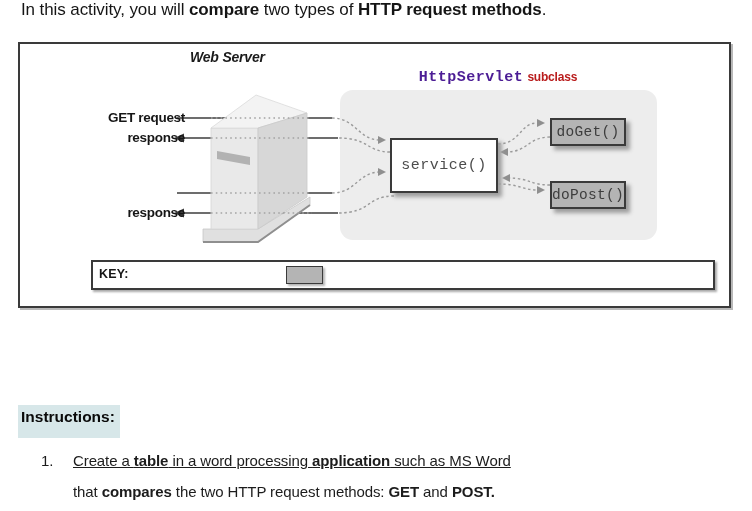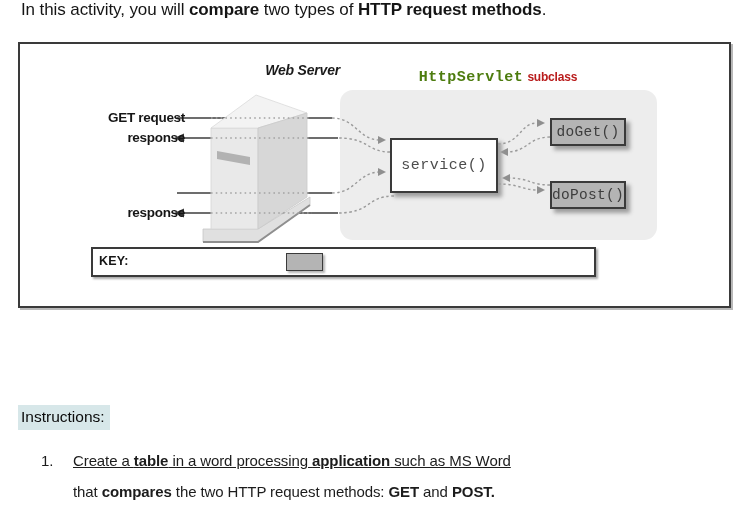--- a/index.html
+++ b/index.html
@@ -18,25 +18,25 @@
     position:absolute; left:18px; top:42px; width:713px; height:266px;
     border:2px solid #3a3a3a; background:#fff; box-shadow:2px 2px 0 #b8b8b8;
   }
   .dg { position:absolute; }
 
   .panel { left:320px; top:46px; width:317px; height:150px; background:#ededed; border-radius:13px; }
 
   .diagram-svg { position:absolute; left:0; top:0; width:709px; height:262px; }
 
   .title-web {
-    left:170px; top:18px; width:150px; text-align:right;
+    left:170px; top:5px; width:150px; text-align:left;
     font-size:14px; font-weight:bold; font-style:italic; color:#1a1a1a; letter-spacing:-0.2px;
   }
   .title-servlet { left:328px; top:23px; width:300px; text-align:center; white-space:nowrap; }
-  .title-servlet .code { font-family:"Liberation Mono", monospace; font-size:15px; font-weight:bold; color:#4d7c0f; letter-spacing:0.5px; }
+  .title-servlet .code { font-family:"Liberation Mono", monospace; font-size:15px; font-weight:bold; color:#4c1d95; letter-spacing:0.5px; }
   .title-servlet .suffix { font-size:12px; font-weight:bold; color:#b91c1c; margin-left:4px; letter-spacing:-0.2px; }
 
   .flow-label {
     left:0; width:152px; height:18px; line-height:18px; text-align:right;
     font-size:13.5px; font-weight:bold; color:#161616; letter-spacing:-0.3px; white-space:nowrap;margin-left:13px;
   }
 
   .service-box {
     left:370px; top:94px; width:108px; height:55px;
     background:#ffffff; border:2px solid #3a3a3a; box-shadow:4px 4px 4px #9e9e9e;
@@ -46,31 +46,31 @@
   .method-box {
     left:530px; width:76px; height:28px;
     background:#b4b4b4; border:2px solid #3a3a3a; box-shadow:4px 4px 4px #9e9e9e;
     text-align:center; line-height:24px;
     font-family:"Liberation Mono", monospace; font-size:14.5px; color:#3d3d3d; letter-spacing:0.3px;
   }
   .doget-box  { top:74px; }
   .dopost-box { top:137px; }
 
   .key-box {
-    left:71px; top:203px; width:505px; height:30px;
+    left:71px; top:216px; width:624px; height:30px;
     background:#ffffff; border:2px solid #3a3a3a; box-shadow:2px 2px 2px #aaaaaa;
   }
   .key-label { position:absolute; left:6px; top:5px; font-size:12.5px; font-weight:bold; letter-spacing:0.2px; color:#161616; }
   .key-swatch { position:absolute; left:193px; top:4px; width:37px; height:18px; background:#b4b4b4; border:1.5px solid #3a3a3a; box-shadow:2px 2px 2px #b5b5b5; }
   .key-desc { position:absolute; left:254px; top:5px; font-size:13px; font-weight:bold; color:#161616; letter-spacing:-0.2px; }
 
   
   .instructions-heading {
     position:absolute; left:18px; top:405px; display:inline-block;
-    padding:3px 5px 4px 3px; font-size:15.5px; font-weight:normal; color:#0a0a0a;
+    padding:3px 5px 12px 3px; font-size:15.5px; font-weight:bold; color:#0a0a0a;
   }
   .li-number { position:absolute; left:41px; top:452px; font-size:15px; color:#1c1c1c; }
   .li-line   { position:absolute; left:73px; font-size:15px; color:#1c1c1c; letter-spacing:-0.1px; white-space:nowrap; }
   .li-line1  { top:452px;text-decoration:underline; }
   .li-line2  { top:483px; }
 </style>
 </head>
 <body>
 
 <div class="intro">

